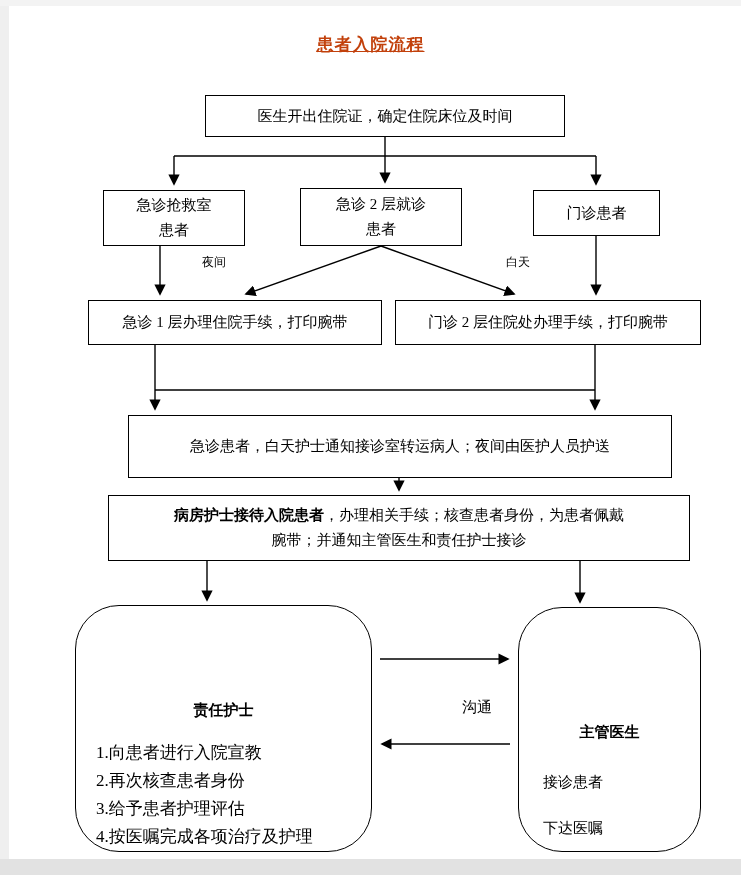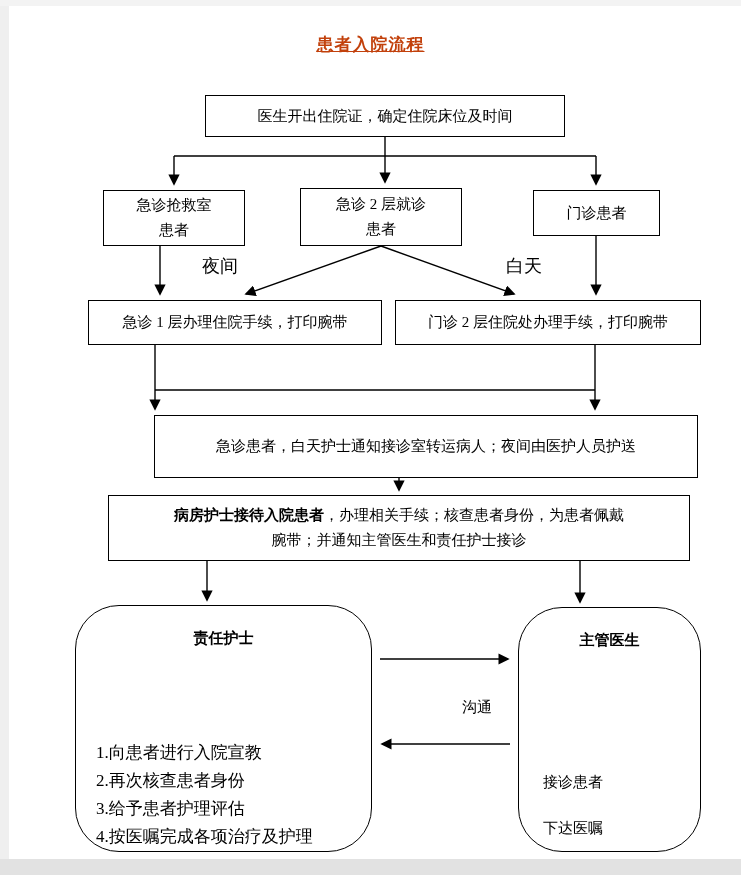--- a/index.html
+++ b/index.html
@@ -16,31 +16,31 @@
 
   .page-title { position:absolute; top:33px; left:0; width:100%; text-align:center;
     font-size:17px; font-weight:bold; color:#c2410c; text-decoration:underline;
     letter-spacing:1px; }
 
   .box { position:absolute; border:1.4px solid #000; background:#fff;
     display:flex; flex-direction:column; align-items:center; justify-content:center;
     text-align:center; font-size:15px; line-height:25px; }
   .box .ln { white-space:nowrap; }
 
-  .rounded { border-radius:44px; justify-content:space-between; }
+  .rounded { border-radius:44px; justify-content:flex-end; }
 
   .r-title { font-weight:bold; font-size:15px; margin-top:20px; white-space:nowrap; }
   .r-items { align-self:flex-start; text-align:left; padding-left:20px; margin-top:16px;
     line-height:28px; font-size:17px; }
   .r-items div { white-space:nowrap; }
   .d-lines { align-self:flex-start; text-align:left; padding-left:24px; margin-top:14px;
     line-height:46px; font-size:15px; }
   .d-lines div { white-space:nowrap; }
 
-  .edge-label { position:absolute; font-size:18px; white-space:nowrap; }
+  .edge-label { position:absolute; font-size:12px; white-space:nowrap; }
   #label-comm { font-size:15px; }
 </style>
 </head>
 <body>
 
 <div id="stage">
 
   <div id="strip-left" class="edge-strip"></div>
   <div id="strip-top" class="edge-strip"></div>
   <div id="strip-bottom" class="edge-strip"></div>
@@ -101,21 +101,21 @@
   <span class="edge-label" style="left:506px; top:254px;">白天</span>
 
   <div class="box" style="left:88px; top:300px; width:294px; height:45px;">
     <div class="ln">急诊 1 层办理住院手续，打印腕带</div>
   </div>
 
   <div class="box" style="left:395px; top:300px; width:306px; height:45px;">
     <div class="ln">门诊 2 层住院处办理手续，打印腕带</div>
   </div>
 
-  <div class="box" style="left:128px; top:415px; width:544px; height:63px;margin-left:26px;">
+  <div class="box" style="left:128px; top:415px; width:544px; height:63px;">
     <div class="ln">急诊患者，白天护士通知接诊室转运病人；夜间由医护人员护送</div>
   </div>
 
   <div class="box" style="left:108px; top:495px; width:582px; height:66px;">
     <div class="ln"><b>病房护士接待入院患者</b><span>，办理相关手续；核查患者身份，为患者佩戴</span></div>
     <div class="ln">腕带；并通知主管医生和责任护士接诊</div>
   </div>
 
   <div class="box rounded" style="left:75px; top:605px; width:297px; height:247px;">
     <div class="r-title">责任护士</div>

